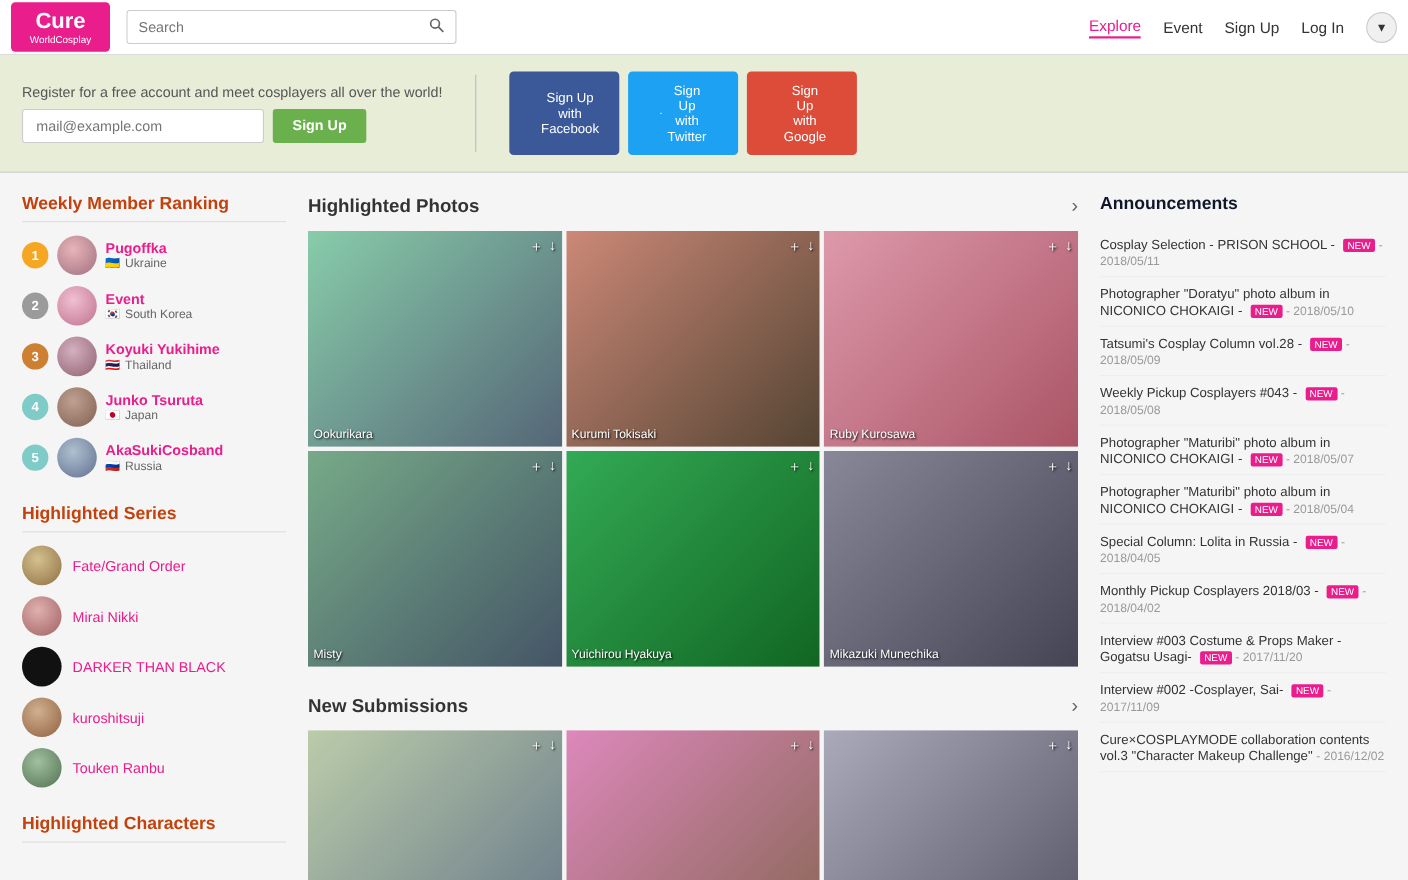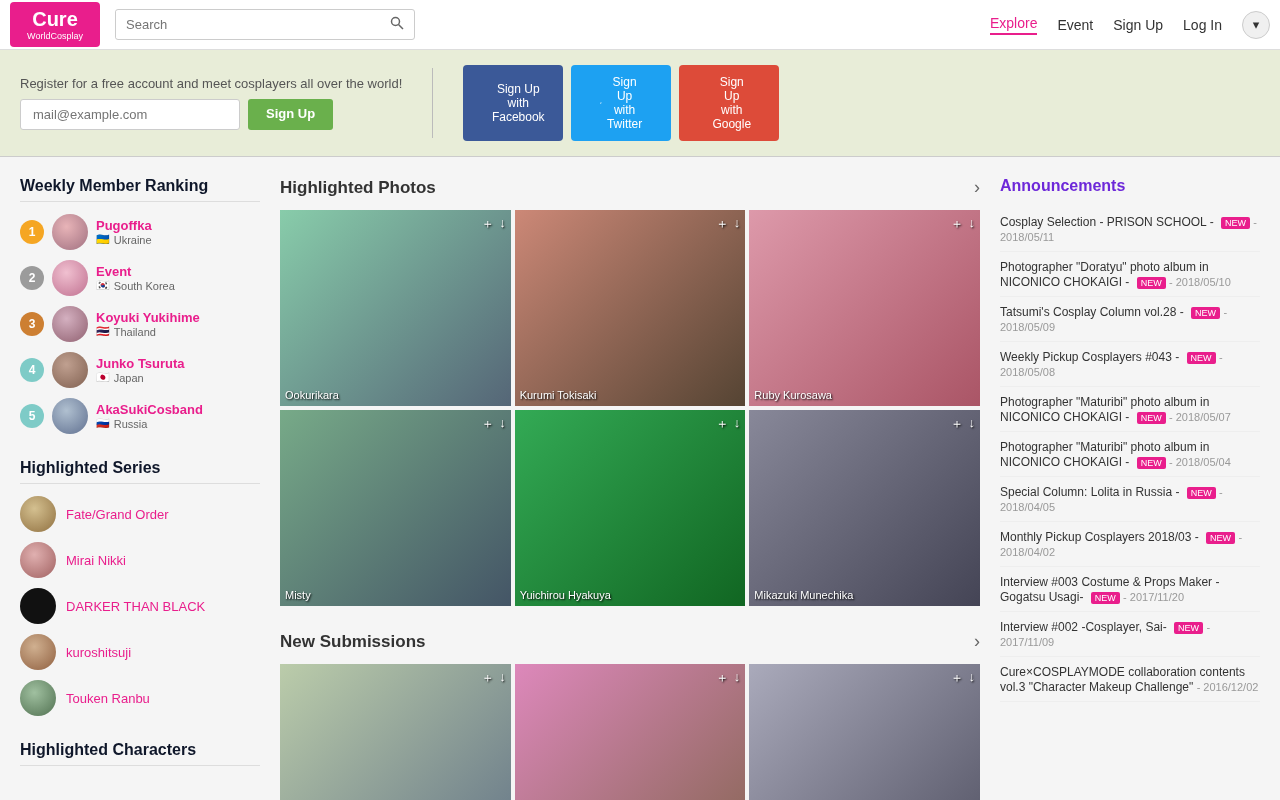--- a/index.html
+++ b/index.html
@@ -33,21 +33,21 @@
     .social-btn.twitter { background: #1da1f2; }
     .social-btn.google { background: #dd4b39; }
 
     
     .main { display: flex; padding: 20px; gap: 20px; }
     .sidebar { width: 240px; flex-shrink: 0; }
     .center { flex: 1; }
     .right { width: 260px; flex-shrink: 0; }
 
     
-    .section-title { font-size: 16px; font-weight: bold; color: #0f172a; margin-bottom: 12px; border-bottom: 1px solid #ddd; padding-bottom: 6px; }
+    .section-title { font-size: 16px; font-weight: bold; color: #c2410c; margin-bottom: 12px; border-bottom: 1px solid #ddd; padding-bottom: 6px; }
 
     
     .ranking-list { list-style: none; margin-bottom: 25px; }
     .ranking-item { display: flex; align-items: center; gap: 8px; margin-bottom: 10px; }
     .rank-num { width: 24px; height: 24px; border-radius: 50%; display: flex; align-items: center; justify-content: center; font-weight: bold; font-size: 12px; color: #fff; flex-shrink: 0; }
     .rank-1 { background: #f5a623; }
     .rank-2 { background: #9b9b9b; }
     .rank-3 { background: #cd7f32; }
     .rank-4 { background: #7ecbc7; }
     .rank-5 { background: #7ecbc7; }
@@ -76,21 +76,21 @@
     
     .photo-bg-1 { background: linear-gradient(135deg, #8ca, #567); }
     .photo-bg-2 { background: linear-gradient(135deg, #c87, #543); }
     .photo-bg-3 { background: linear-gradient(135deg, #d9a, #a56); }
     .photo-bg-4 { background: linear-gradient(135deg, #7a8, #456); }
     .photo-bg-5 { background: linear-gradient(135deg, #3a5, #162); }
     .photo-bg-6 { background: linear-gradient(135deg, #889, #445); }
     .photo-bg-7 { background: linear-gradient(135deg, #bca, #678); }
     .photo-bg-8 { background: linear-gradient(135deg, #d8b, #865); }
     .photo-bg-9 { background: linear-gradient(135deg, #aab, #556); }
-    .ann-title { font-size: 16px; font-weight: bold; color: #6d28d9; margin-bottom: 12px; }
+    .ann-title { font-size: 16px; font-weight: bold; color: #0f172a; margin-bottom: 12px; }
     .ann-list { list-style: none; }
     .ann-item { border-bottom: 1px solid #eee; padding: 7px 0; }
     .ann-item a { color: #333; text-decoration: none; font-size: 12px; }
     .ann-date { color: #999; font-size: 11px; }
     .ann-new { background: #e91e8c; color: #fff; font-size: 9px; padding: 1px 4px; border-radius: 2px; margin-left: 4px; vertical-align: middle; }
 
     
     .avatar-placeholder { width: 36px; height: 36px; border-radius: 50%; flex-shrink: 0; }
     .av-p1 { background: radial-gradient(circle at 40% 35%, #e8b4b8, #a07080); }
     .av-p2 { background: radial-gradient(circle at 40% 35%, #f0c0d0, #c07090); }

